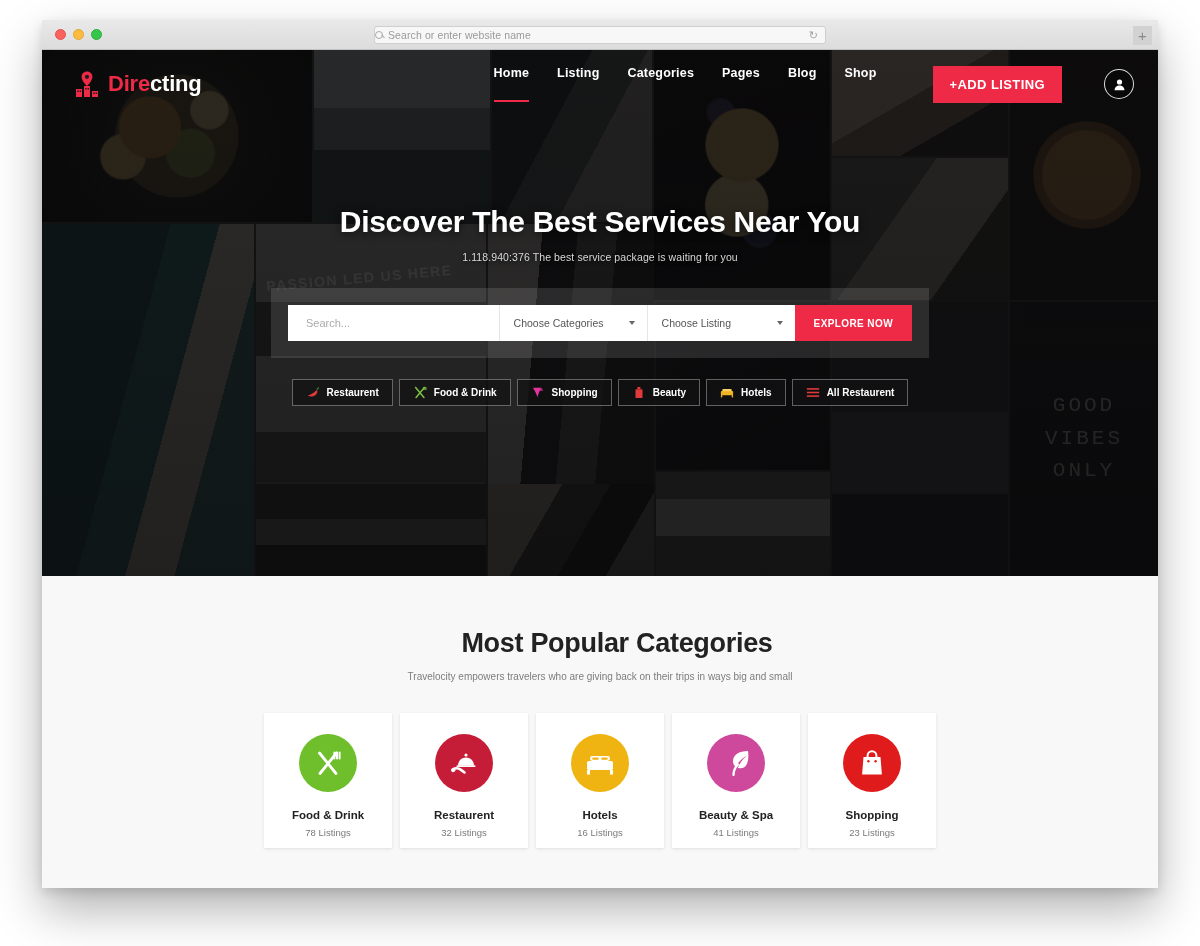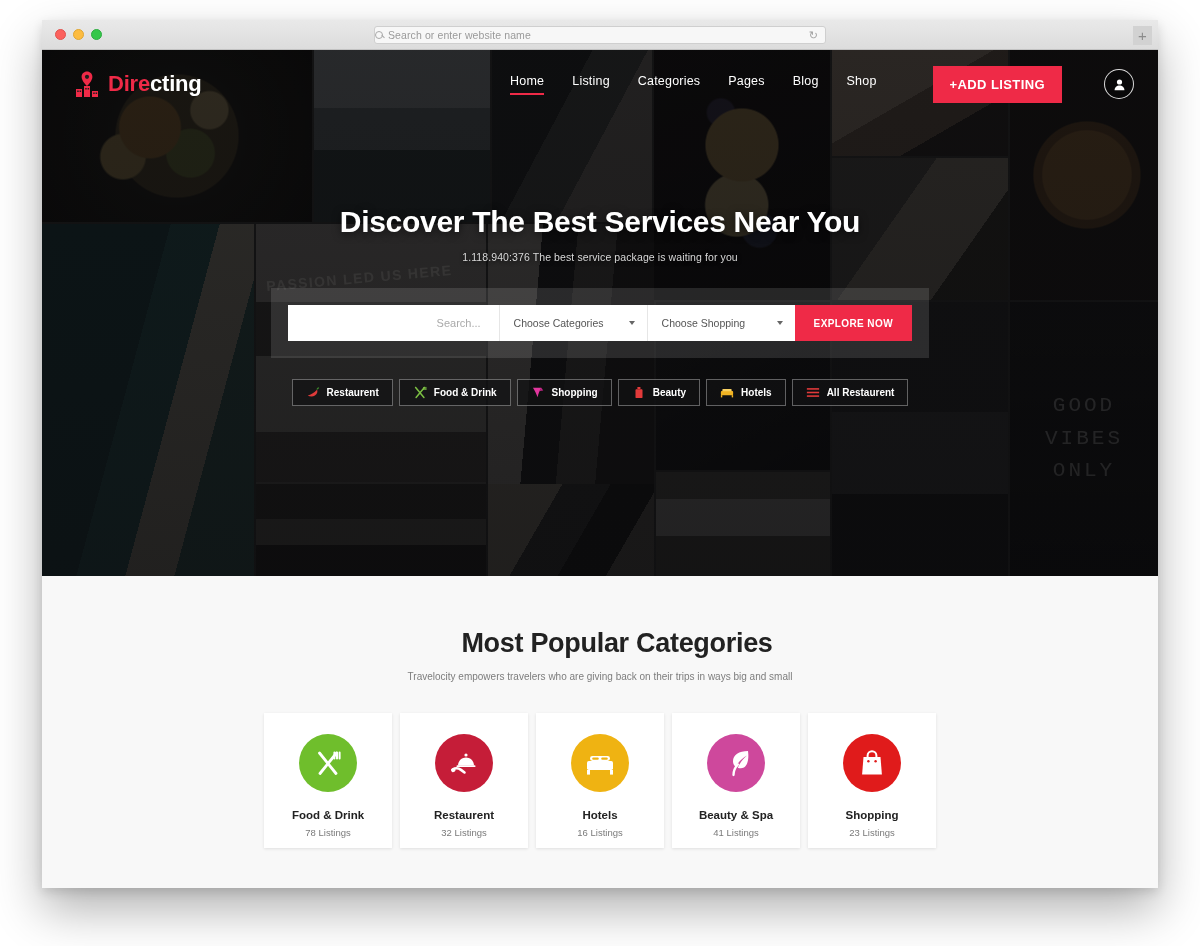--- a/index.html
+++ b/index.html
@@ -172,23 +172,23 @@
     padding: 0 24px 0 32px;
   }
   .brand { display: flex; align-items: center; gap: 8px; }
   .brand-mark { width: 26px; height: 28px; position: relative; }
   .brand-text { font-size: 22px; font-weight: 700; color: #fff; letter-spacing: -0.2px; }
   .brand-text .accent { color: #ef2a47; }
 
   .main-nav { margin-left: auto; display: flex; align-items: center; gap: 28px; }
   .nav-item {
     position: relative;
-    color: #ffffff; font-size: 12.5px; font-weight: 400;
+    color: #ffffff; font-size: 12.5px; font-weight: 700;
     text-decoration: none; letter-spacing: 0.2px;
-    padding-bottom: 7px;
+    padding-bottom: 22px;
     text-align: right;
   }
   .nav-item.active::after {
     content: ""; position: absolute; left: 0; right: 0; bottom: 0;
     height: 2px; background: #ef2a47;
   }
   .btn-add-listing {
     margin-left: 28px;
     background: #ef2a47; color: #fff;
     font-size: 13px; font-weight: 700; letter-spacing: 0.4px;
@@ -228,21 +228,20 @@
     padding: 17px;
   }
   .search-bar {
     display: flex; align-items: stretch;
     height: 36px; background: #fff;
   }
   .search-input {
     flex: 1; border: none; outline: none;
     padding: 0 18px; font-size: 11px; color: #333;
     font-family: "Liberation Sans", sans-serif;
-    text-align: right;
   }
   .search-input::placeholder { color: #aaa; }
   .select-box {
     width: 148px; position: relative;
     border-left: 1px solid #e6e6e6;
     display: flex; align-items: center;
     padding: 0 14px;
     font-size: 10.5px; color: #555;
     cursor: pointer;
   }
@@ -406,21 +405,21 @@
         <p class="hero-sub">1.118.940:376 The best service package is waiting for you</p>
 
         <div class="search-panel">
           <div class="search-bar">
             <input class="search-input" type="text" placeholder="Search..." style="">
             <div class="select-box">
               <span>Choose Categories</span>
               <span class="caret"></span>
             </div>
             <div class="select-box">
-              <span>Choose Shopping</span>
+              <span>Choose Listing</span>
               <span class="caret"></span>
             </div>
             <button class="btn-explore">EXPLORE NOW</button>
           </div>
         </div>
 
         <div class="chips">
 
           <div class="chip">
             <svg class="chip-icon" viewBox="0 0 16 14">

